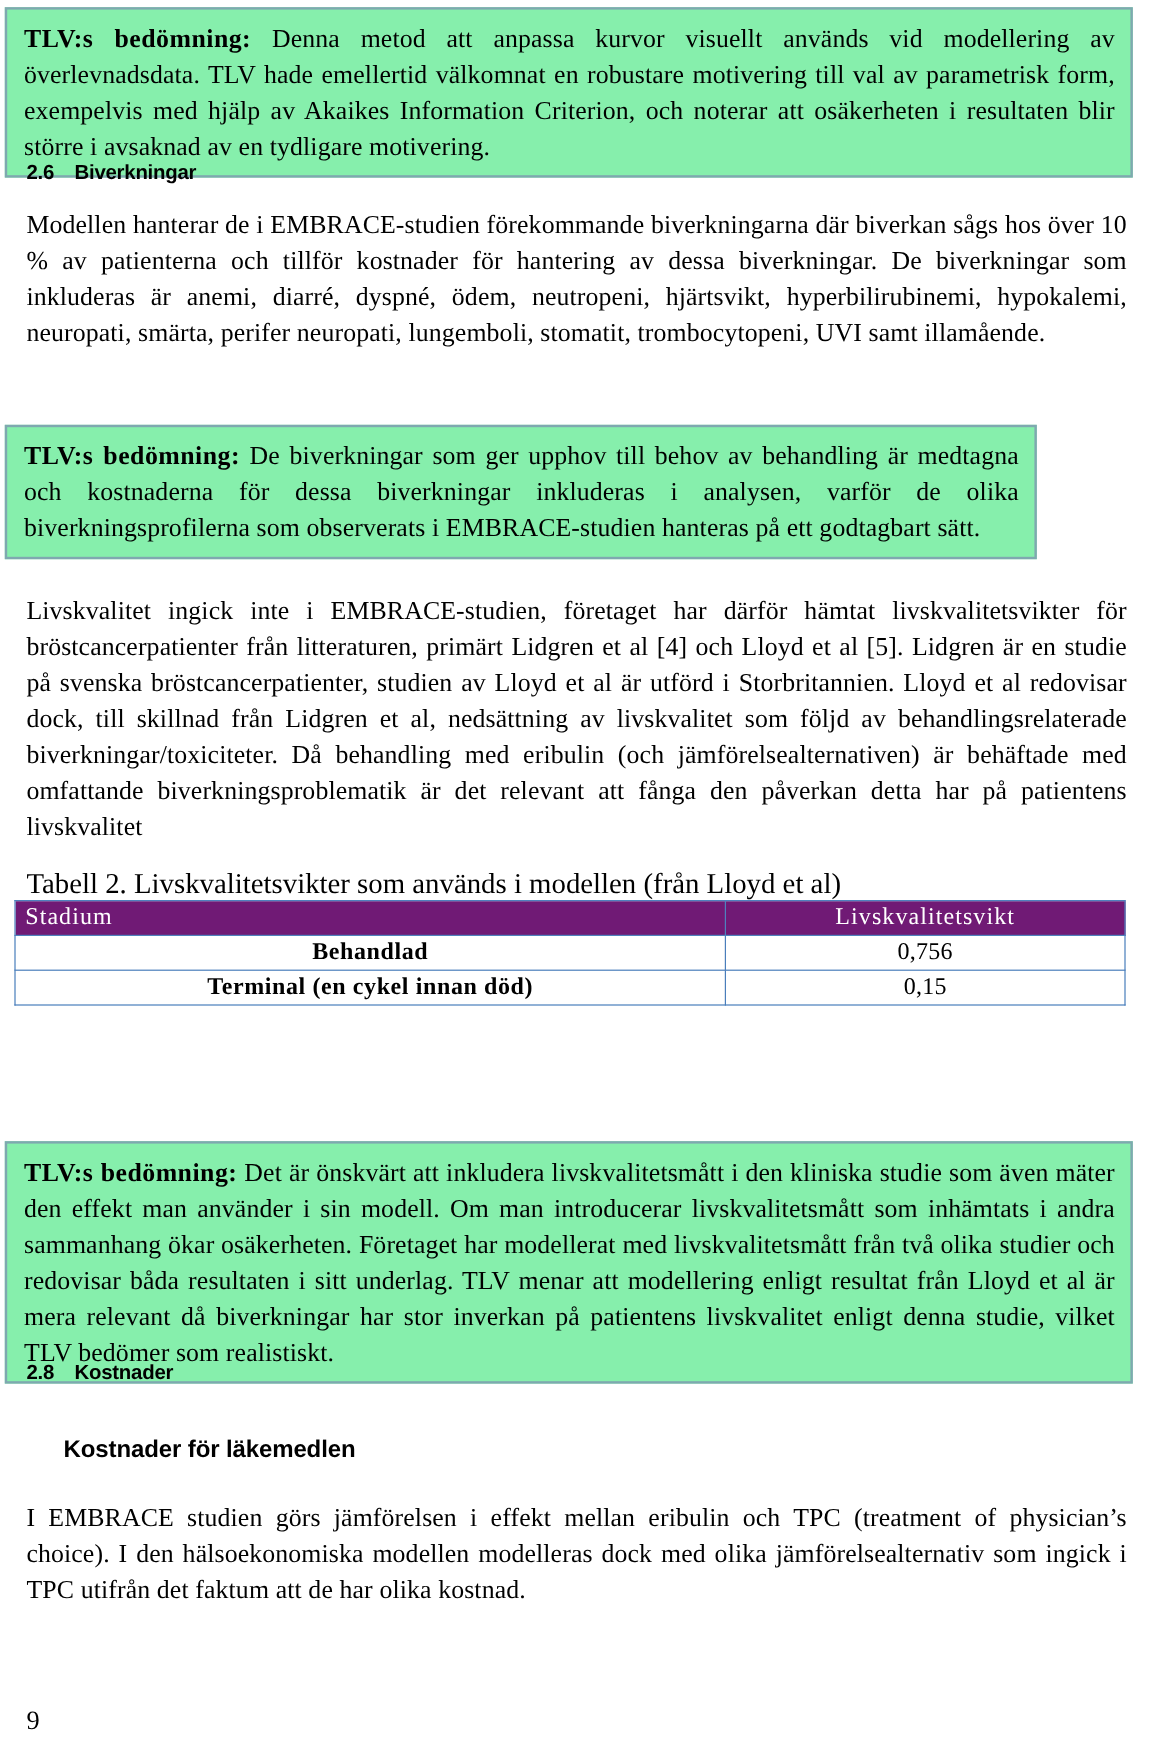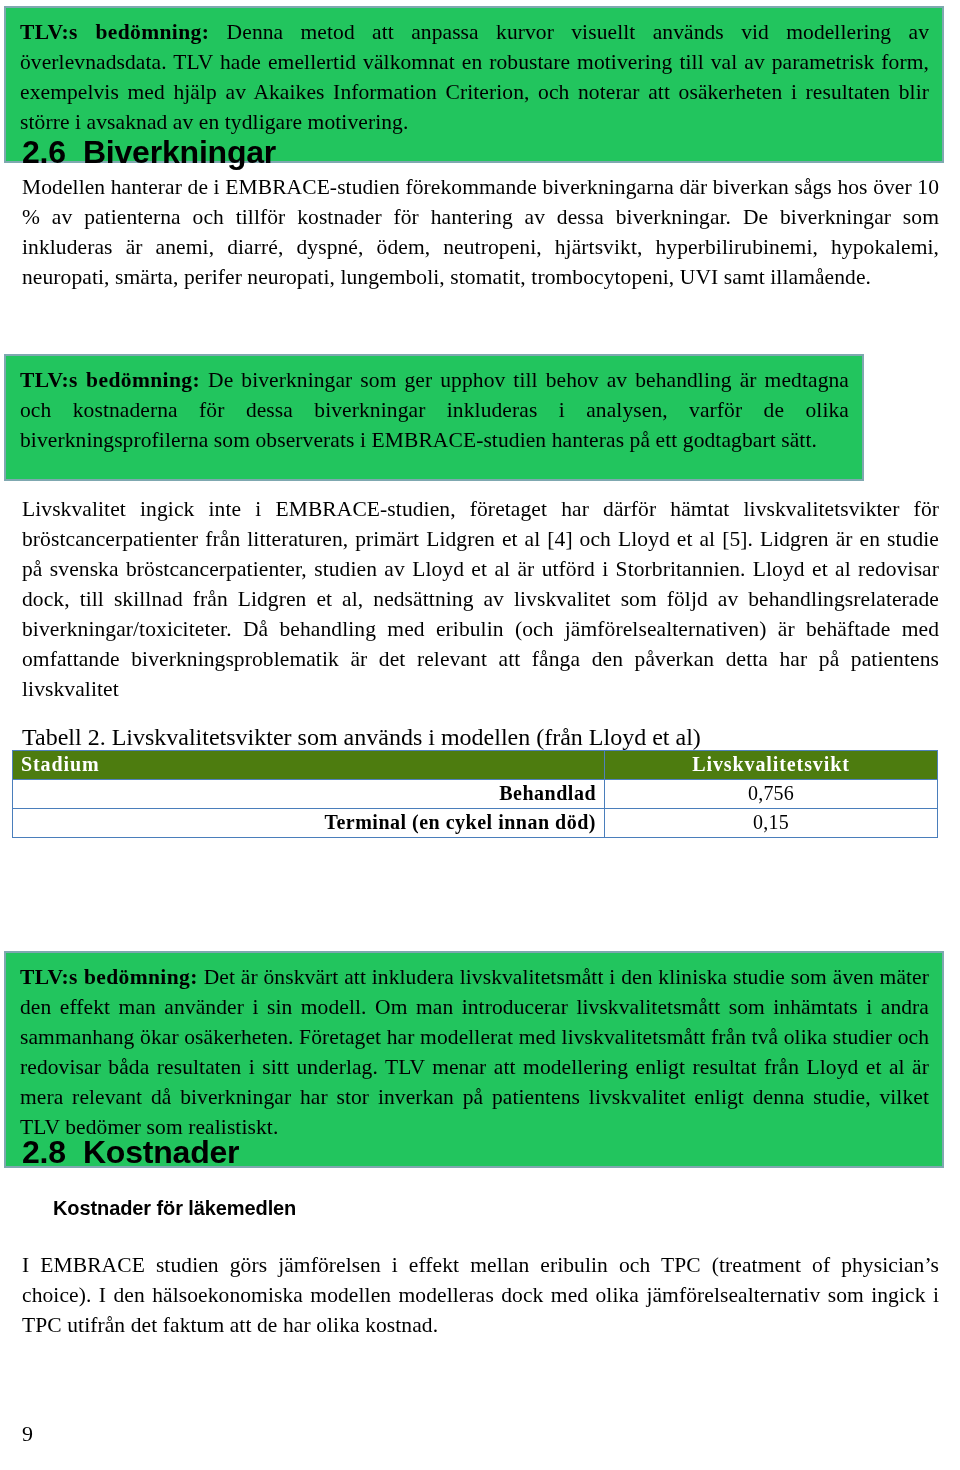--- a/index.html
+++ b/index.html
@@ -21,22 +21,22 @@
     width: 960px;
     height: 1470px;
     box-sizing: border-box;
   }
 
   
   .tlv-box {
     position: absolute;
     box-sizing: border-box;
     border: 2px solid #7fa8b0;
-    background: #22c55e;
-    padding: 9px 13px 24px 14px;
+    background: #86efac;
+    padding: 9px 13px 9px 14px;
   }
   .tlv-box p {
     margin: 0;
     font-family: "Liberation Serif", "DejaVu Serif", serif;
     font-size: 21.5px;
     line-height: 30px;
     text-align: justify;
     text-justify: inter-word;
     letter-spacing: 0.1px;
   }
@@ -47,21 +47,21 @@
 
   #box-survival { left: 4px;  top: 6px;   width: 940px; }
   #box-ae       { left: 4px;  top: 354px; width: 860px; }
   #box-qol      { left: 4px;  top: 904px; width: 940px; margin-top: 47px; }
 
   
   .h2 {
     position: absolute;
     font-family: "Liberation Sans", "DejaVu Sans", sans-serif;
     font-weight: bold;
-    font-size: 32px;
+    font-size: 17px;
     letter-spacing: -0.2px;
     white-space: nowrap;
   }
   .h2 .num { margin-right: 17px; }
 
   .h3 {
     position: absolute;
     font-family: "Liberation Sans", "DejaVu Sans", sans-serif;
     font-weight: bold;
     font-size: 20px;
@@ -113,30 +113,30 @@
   }
   table.qol-table th,
   table.qol-table td {
     border: 1px solid #4a7ebb;
     padding: 1px 8px 3px 8px;
     font-size: 20px;
     line-height: 24px;
     height: 24px;
   }
   table.qol-table thead th {
-    background: #4d7c0f;
+    background: #701a75;
     color: #ffffff;
-    font-weight: bold;
+    font-weight: normal;
     letter-spacing: 0.9px;
     border: 1px solid #4f81bd;
   }
   table.qol-table thead th.col-stage { text-align: left; }
   table.qol-table thead th.col-weight { text-align: center; }
   table.qol-table tbody td.cell-stage {
-    text-align: right;
+    text-align: center;
     font-weight: bold;
     letter-spacing: 0.5px;
   }
   table.qol-table tbody td.cell-weight {
     text-align: center;
     font-weight: normal;
     letter-spacing: 0.2px;
   }
   table.qol-table col.c1 { width: 64%; }
   table.qol-table col.c2 { width: 36%; }

